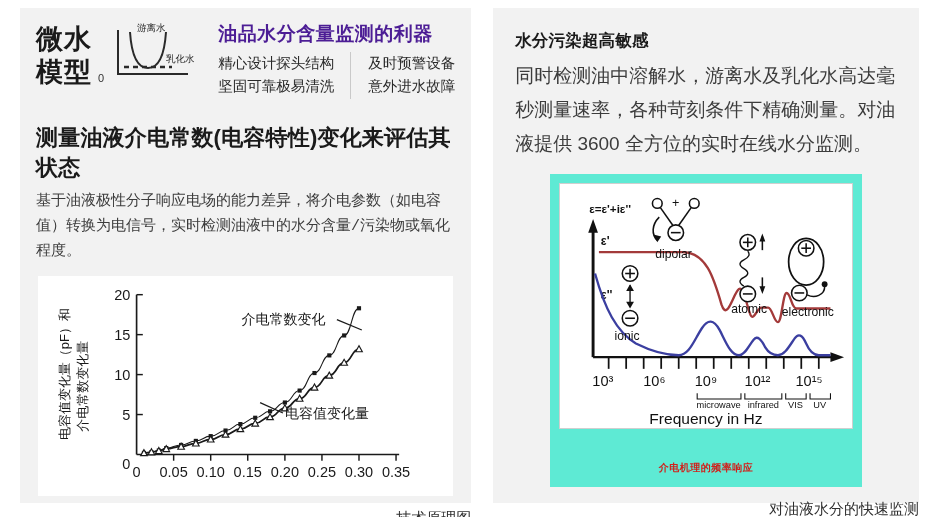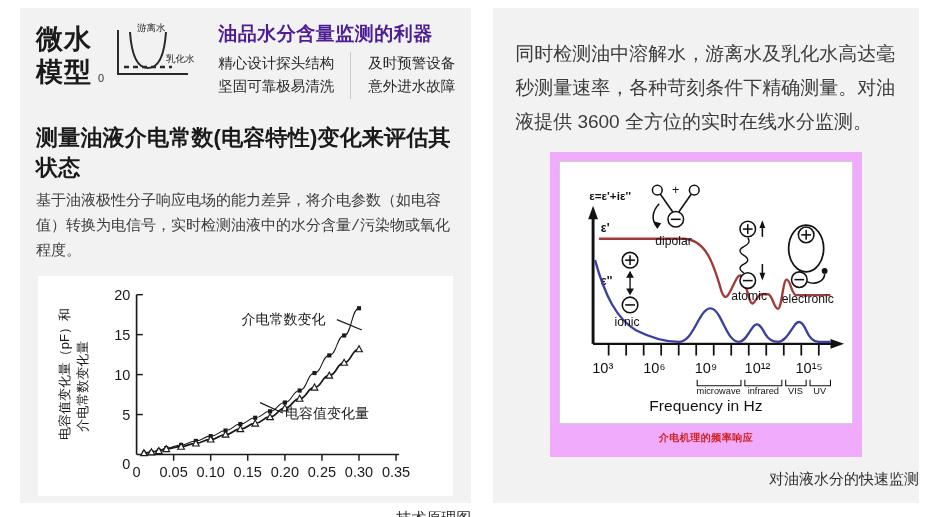--- a/index.html
+++ b/index.html
@@ -37,21 +37,21 @@
   .chart-card { background: #fff; margin: 12px 18px 0 18px; flex: 1 1 auto; position: relative; }
   .chart-card svg { display: block; width: 100%; height: 100%; }
 
   .caption { text-align: right; font-size: 15px; color: #2f2f2f; padding: 13px 0 14px 0; }
 
   
   .rp-inner { padding: 22px 22px 0 22px; }
   .rp-title { font-size: 16.5px; font-weight: 700; color: #1a1a1a; letter-spacing: .2px; }
   .rp-body { font-size: 19px; color: #3c3c3c; line-height: 1.78; padding-top: 7px; }
 
-  .fig-card { background: #f0abfc; margin: 14px 57px 0 57px; flex: 1 1 auto; padding: 9px; display: flex; flex-direction: column; }
+  .fig-card { background: #5eead4; margin: 14px 57px 0 57px; flex: 1 1 auto; padding: 9px; display: flex; flex-direction: column; gap: 25px; }
   .fig-border { border: 1px solid #cfcfcf; flex: 1 1 auto; position: relative; background: #fff; }
   .fig-border svg { display: block; width: 100%; height: 100%; }
   .fig-red-cap { color: #d0211c; font-size: 10px; font-weight: 700; text-align: center; padding: 7px 0 3px 0; letter-spacing: .5px; }
 </style>
 </head>
 <body>
 
 <div class="page">
 
   <section class="panel">
@@ -188,20 +188,21 @@
         <text x="238" y="137" font-family="'Liberation Sans',sans-serif" font-size="13.5" fill="#1a1a1a">电容值变化量</text>
         <line x1="214" y1="122" x2="236" y2="132" stroke="#1a1a1a" stroke-width="1.2"></line>
       </svg>
     </div>
 
     <div class="caption">技术原理图</div>
   </section>
 
   <section class="panel">
     <div class="rp-inner">
+      <div class="rp-title">水分污染超高敏感</div>
       <div class="rp-body">同时检测油中溶解水，游离水及乳化水高达毫秒测量速率，各种苛刻条件下精确测量。对油液提供 3600 全方位的实时在线水分监测。</div>
     </div>
 
     <div class="fig-card">
       <div class="fig-border">
         <svg viewBox="0 0 300 250" preserveAspectRatio="xMidYMid meet" xmlns="http://www.w3.org/2000/svg">
           <rect x="0" y="0" width="300" height="250" fill="#ffffff"></rect>
 
           <line x1="34" y1="178" x2="34" y2="46" stroke="#111" stroke-width="3"></line>
           <polygon points="34,36 29,50 39,50" fill="#111"></polygon>

